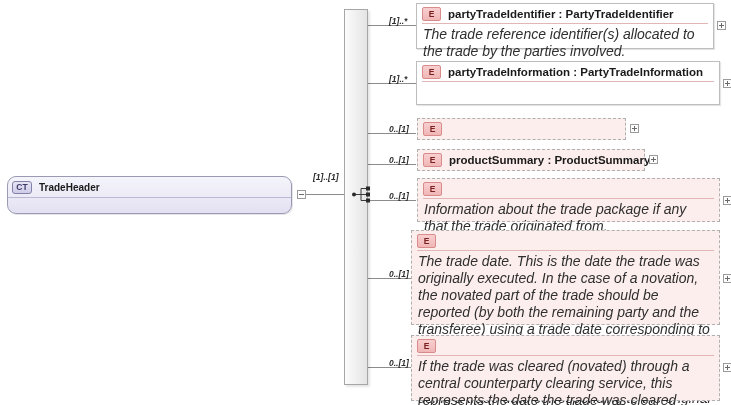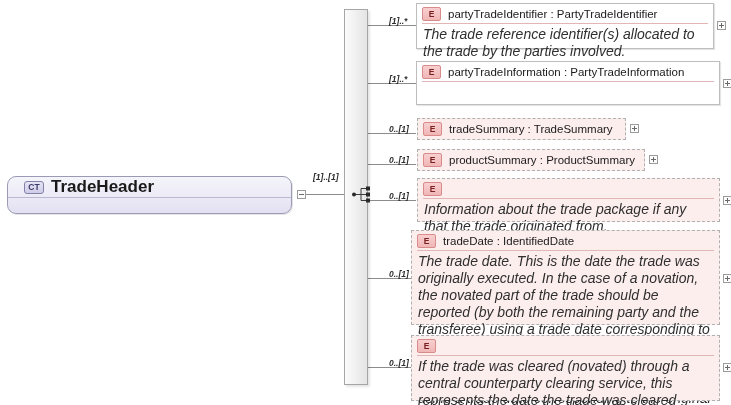--- a/index.html
+++ b/index.html
@@ -27,41 +27,41 @@
     border: 1px solid #9a9ab5;
     border-radius: 9px;
     background: linear-gradient(to bottom, #f4f4fb 0%, #eceaf6 55%, #e3e1f2 100%);
     box-sizing: border-box;
     box-shadow: 1px 1px 0 rgba(0,0,0,0.10);
   }
   #type-box .ct-head {
     height: 20px;
     display: flex;
     align-items: center;
-    padding-left: 16px;
+    padding-left: 4px;
     border-bottom: 1px solid #b9b9d2;
   }
   .ct-badge {
     width: 20px;
     height: 13px;
     border: 1px solid #8282a8;
     border-radius: 3px;
     background: linear-gradient(to bottom, #e6e4f4, #cfcce8);
     font-size: 8.5px;
     font-weight: bold;
     color: #3a3a66;
     display: flex;
     align-items: center;
     justify-content: center;
     letter-spacing: 0px;
     box-sizing: border-box;
   }
   #type-box .ct-name {
     margin-left: 7px;
-    font-size: 17px;
+    font-size: 10px;
     font-weight: bold;
     color: #1a1a1a;
     text-align: center;
   }
   #type-box .ct-doc {
     padding: 2px 6px 0 6px;
     font-size: 8.6px;
     font-style: italic;
     color: #2a2a2a;
     line-height: 1.15;
@@ -157,21 +157,21 @@
     font-size: 8.5px;
     font-weight: bold;
     display: flex;
     align-items: center;
     justify-content: center;
     box-sizing: border-box;
   }
   .e-name {
     margin-left: 7px;
     font-size: 11.5px;
-    font-weight: normal;
+    font-weight: bold;
     color: #1a1a1a;
     white-space: nowrap;
   }
   .e-doc {
     padding: 2px 6px 3px 6px;
     font-size: 14px;
     font-style: italic;
     color: #2f2f2f;
     line-height: 1.22;
   }
@@ -238,21 +238,20 @@
     <span class="e-badge">E</span>
     <span class="e-name">partyTradeInformation : PartyTradeInformation</span>
   </div>
 </div>
 <div class="card" style="left:389px; top:74px;">[1]..*</div>
 <div class="toggle plus" style="left:723px; top:79px;"></div>
 
 <div class="elem dashed" style="left:417px; top:118px; width:209px; height:22px;">
   <div class="row">
     <span class="e-badge">E</span>
-    <span class="e-name">tradeSummary : TradeSummary</span>
   </div>
 </div>
 <div class="card" style="left:389px; top:124px;">0..[1]</div>
 <div class="toggle plus" style="left:630px; top:124px;"></div>
 
 <div class="elem dashed" style="left:417px; top:149px; width:228px; height:22px;">
   <div class="row">
     <span class="e-badge">E</span>
     <span class="e-name">productSummary : ProductSummary</span>
   </div>
@@ -265,21 +264,20 @@
     <span class="e-badge">E</span>
   </div>
   <div class="e-doc">Information about the trade package if any that the trade originated from.</div>
 </div>
 <div class="card" style="left:389px; top:191px;">0..[1]</div>
 <div class="toggle plus" style="left:723px; top:196px;"></div>
 
 <div class="elem dashed withdoc" style="left:411px; top:230px; width:309px; height:95px;">
   <div class="row">
     <span class="e-badge">E</span>
-    <span class="e-name">tradeDate : IdentifiedDate</span>
   </div>
   <div class="e-doc">The trade date. This is the date the trade was originally executed. In the case of a novation, the novated part of the trade should be reported (by both the remaining party and the transferee) using a trade date corresponding to the date the novation was agreed. The remaining part of a trade should be reported (by both the transferor and the remaining party) using a trade date corresponding to the original execution date.</div>
 </div>
 <div class="card" style="left:389px; top:269px;">0..[1]</div>
 <div class="toggle plus" style="left:723px; top:274px;"></div>
 
 <div class="elem dashed withdoc" style="left:411px; top:335px; width:309px; height:66px;">
   <div class="row">
     <span class="e-badge">E</span>
   </div>

